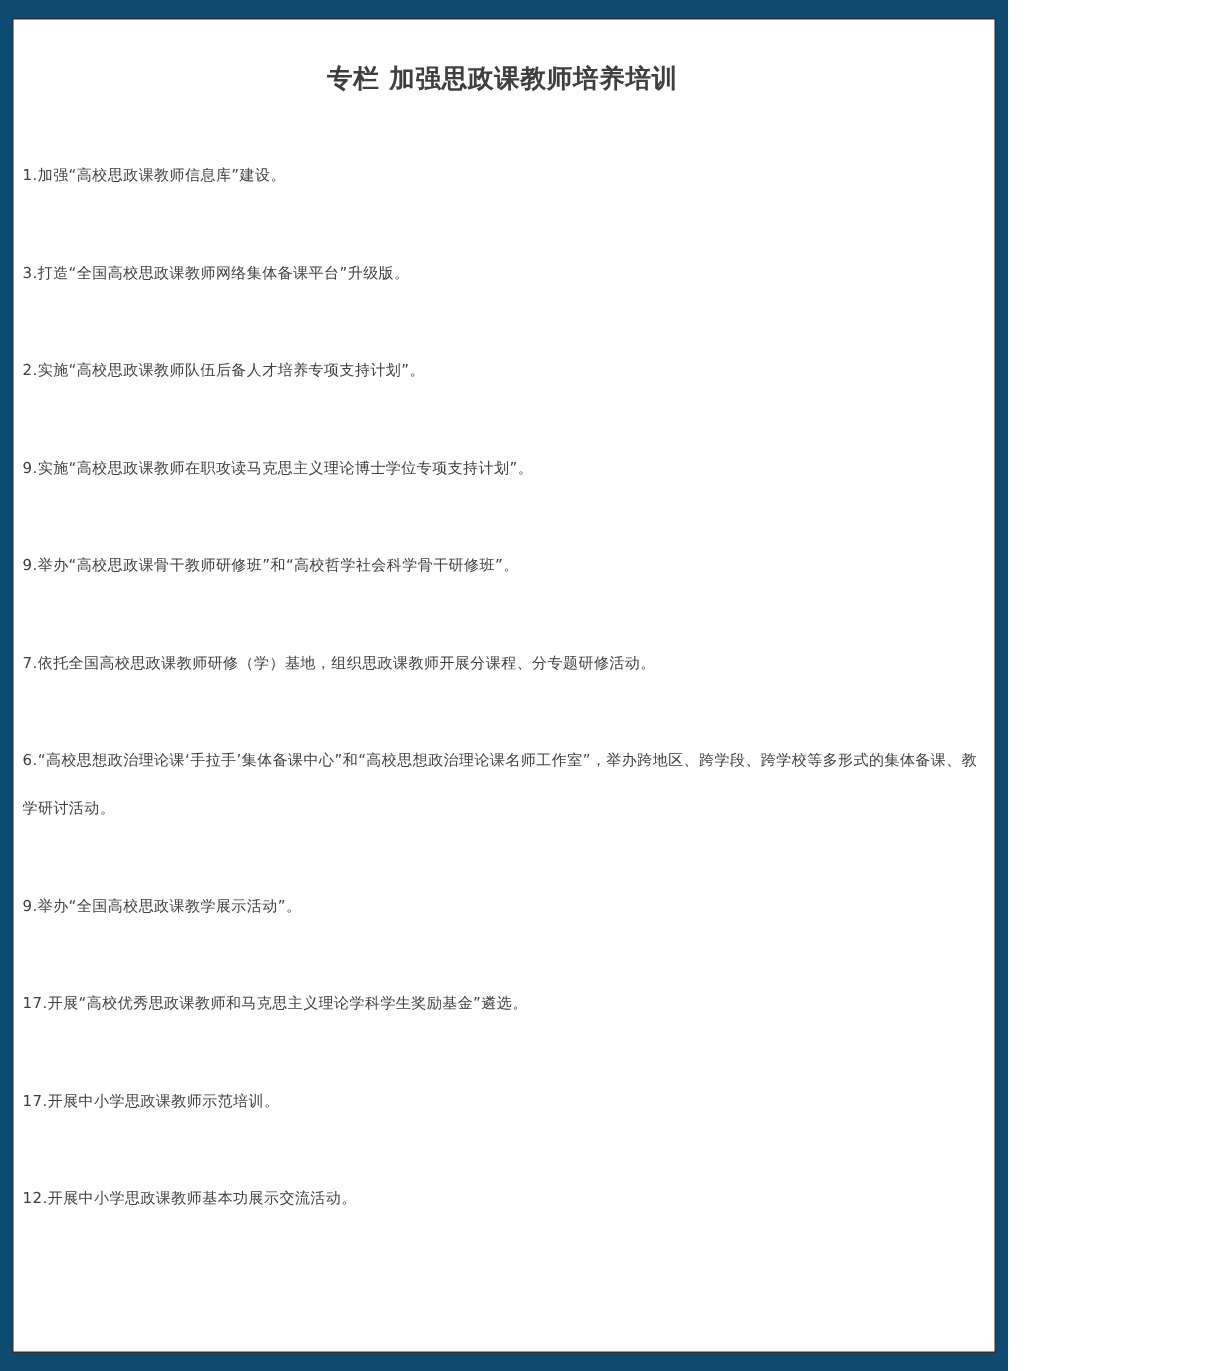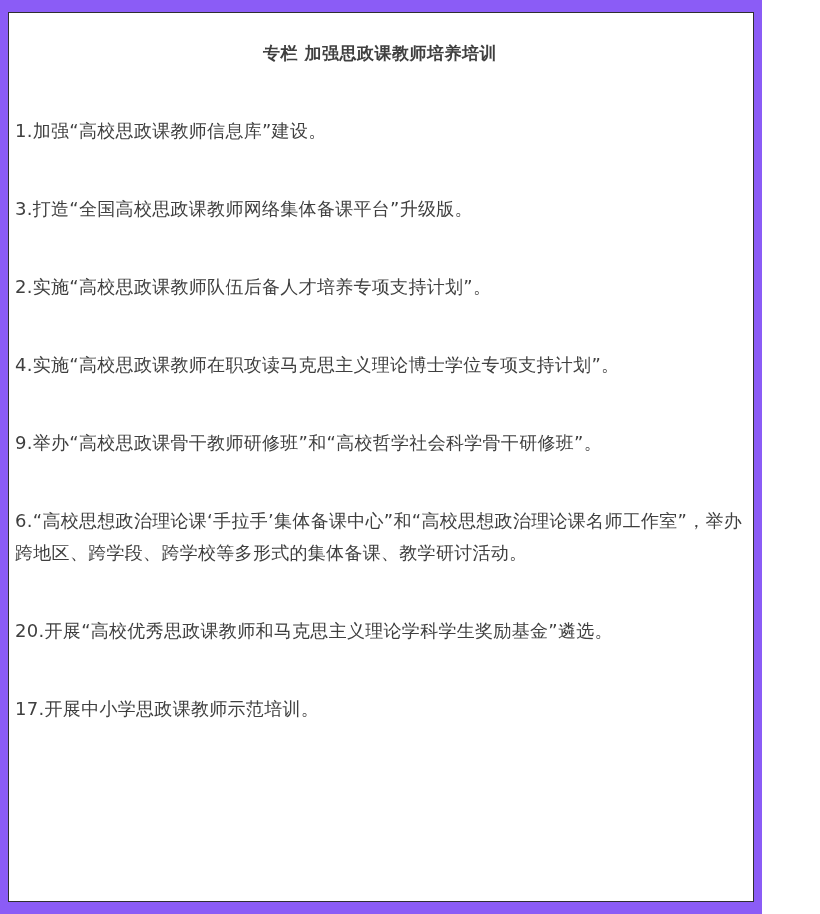--- a/index.html
+++ b/index.html
@@ -2,63 +2,66 @@
 <html><head>
 <meta charset="utf-8">
 <style>
   html, body {
     margin: 0;
     padding: 0;
     background: #ffffff;
     font-family: "DejaVu Sans", "Liberation Sans", sans-serif;
   }
   .page {
-    width: 762px;
+    width: 672px;
     height: 914px;
     box-sizing: border-box;
-    background: #8b5cf6;
+    background: #0c4a6e;
     overflow: hidden;
   }
   .panel {
     box-sizing: border-box;
     margin: 12px 8px 11px 8px;
     border: 1px solid #2f2f2f;
     background: #ffffff;
     min-height: 890px;
     padding: 24px 8px 16px 6px;
   }
   .panel-title {
     margin: 0 0 33px 0;
     text-align: center;
     font-size: 17px;
     font-weight: 700;
     color: #3f3f3f;
     line-height: 32px;
     letter-spacing: 0.5px;
   }
   .panel-item {
-    margin: 46px 0;
-    font-size: 18px;
+    margin: 33px 0;
+    font-size: 10px;
     color: #3f3f3f;
     line-height: 32px;
     letter-spacing: 0.3px;
     word-break: break-all;
   }
   .panel-item:last-child {
     margin-bottom: 0;
   }
 </style>
 </head>
 <body>
 
 <div class="page">
   <div class="panel">
     <p class="panel-title">专栏 加强思政课教师培养培训</p>
     <p class="panel-item">1.加强“高校思政课教师信息库”建设。</p>
     <p class="panel-item">3.打造“全国高校思政课教师网络集体备课平台”升级版。</p>
     <p class="panel-item">2.实施“高校思政课教师队伍后备人才培养专项支持计划”。</p>
-    <p class="panel-item">4.实施“高校思政课教师在职攻读马克思主义理论博士学位专项支持计划”。</p>
+    <p class="panel-item">9.实施“高校思政课教师在职攻读马克思主义理论博士学位专项支持计划”。</p>
     <p class="panel-item">9.举办“高校思政课骨干教师研修班”和“高校哲学社会科学骨干研修班”。</p>
+    <p class="panel-item">7.依托全国高校思政课教师研修（学）基地，组织思政课教师开展分课程、分专题研修活动。</p>
     <p class="panel-item">6.“高校思想政治理论课‘手拉手’集体备课中心”和“高校思想政治理论课名师工作室”，举办跨地区、跨学段、跨学校等多形式的集体备课、教学研讨活动。</p>
-    <p class="panel-item">20.开展“高校优秀思政课教师和马克思主义理论学科学生奖励基金”遴选。</p>
+    <p class="panel-item">9.举办“全国高校思政课教学展示活动”。</p>
+    <p class="panel-item">17.开展“高校优秀思政课教师和马克思主义理论学科学生奖励基金”遴选。</p>
     <p class="panel-item">17.开展中小学思政课教师示范培训。</p>
+    <p class="panel-item">12.开展中小学思政课教师基本功展示交流活动。</p>
   </div>
 </div>
 
 </body></html>

